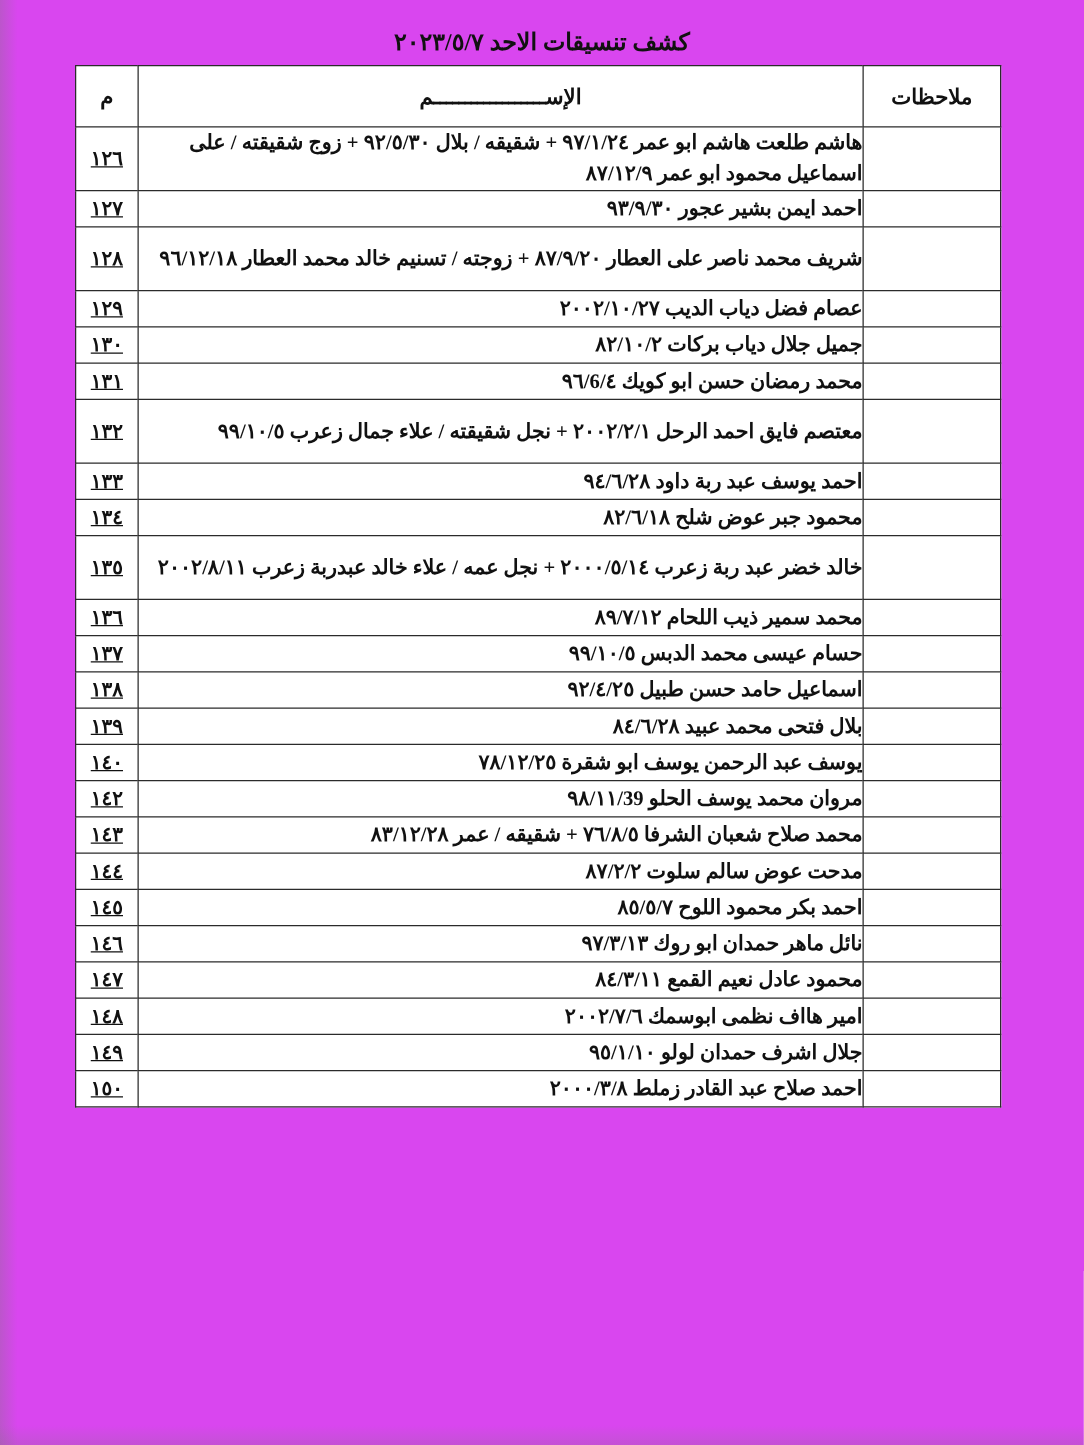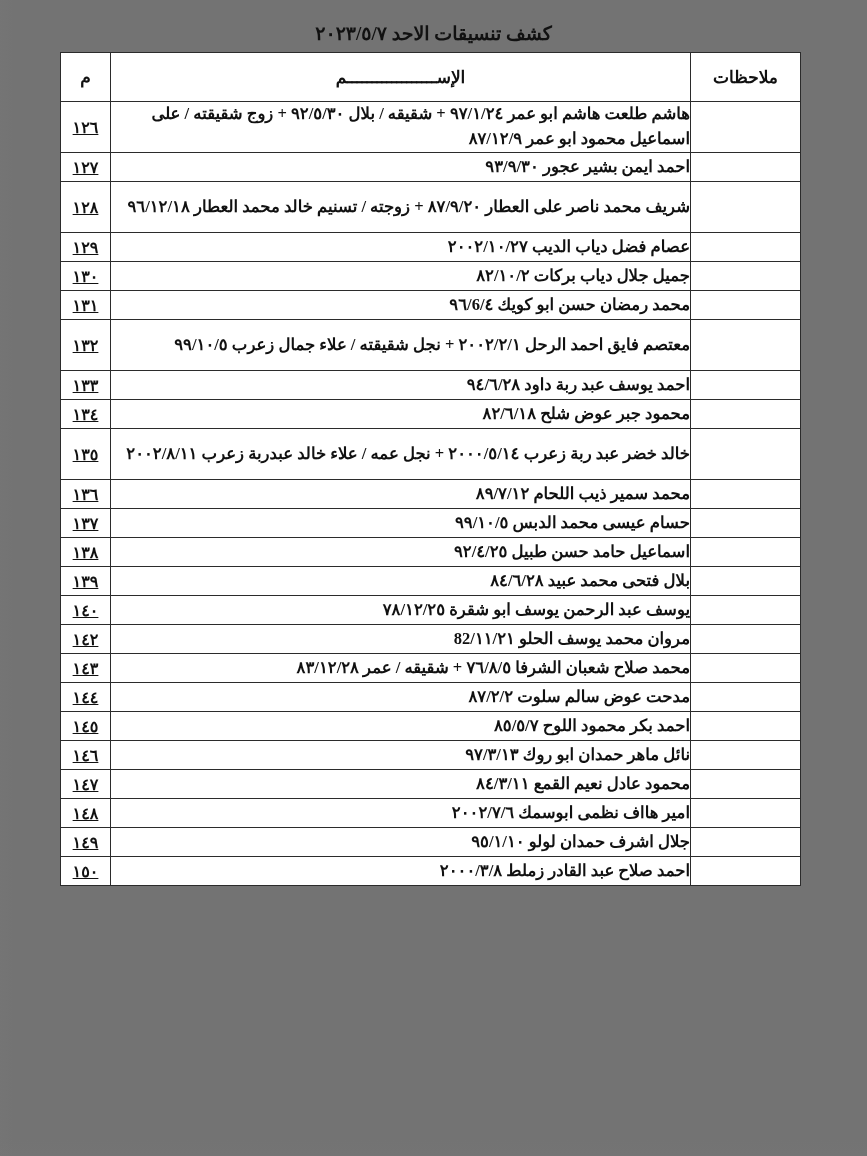--- a/index.html
+++ b/index.html
@@ -13,21 +13,21 @@
     font-family: "Liberation Serif", "DejaVu Serif", serif;
     color: #111;
     position: relative;
     overflow: hidden;
   }
   .page {
     position: absolute;
     left: 0; top: 0;
     width: 867px;
     height: 1156px;
-    background: #737373;
+    background: #d946ef;
   }
   .doc-title {
     position: absolute;
     top: 22px;
     right: 0;
     left: 0;
     text-align: center;
     font-size: 19px;
     font-weight: bold;
     letter-spacing: 0px;
@@ -231,21 +231,21 @@
           <tr class="row-1line">
             <td class="notes-cell"></td>
             <td class="name-cell">
               <span class="name-inner">يوسف عبد الرحمن يوسف ابو شقرة ٧٨/١٢/٢٥</span>
             </td>
             <td class="num-cell">١٤٠</td>
           </tr>
           <tr class="row-1line">
             <td class="notes-cell"></td>
             <td class="name-cell">
-              <span class="name-inner">مروان محمد يوسف الحلو 82/١١/٢١</span>
+              <span class="name-inner">مروان محمد يوسف الحلو ٩٨/١١/39</span>
             </td>
             <td class="num-cell">١٤٢</td>
           </tr>
           <tr class="row-1line">
             <td class="notes-cell"></td>
             <td class="name-cell">
               <span class="name-inner">محمد صلاح شعبان الشرفا ٧٦/٨/٥ + شقيقه / عمر ٨٣/١٢/٢٨</span>
             </td>
             <td class="num-cell">١٤٣</td>
           </tr>

